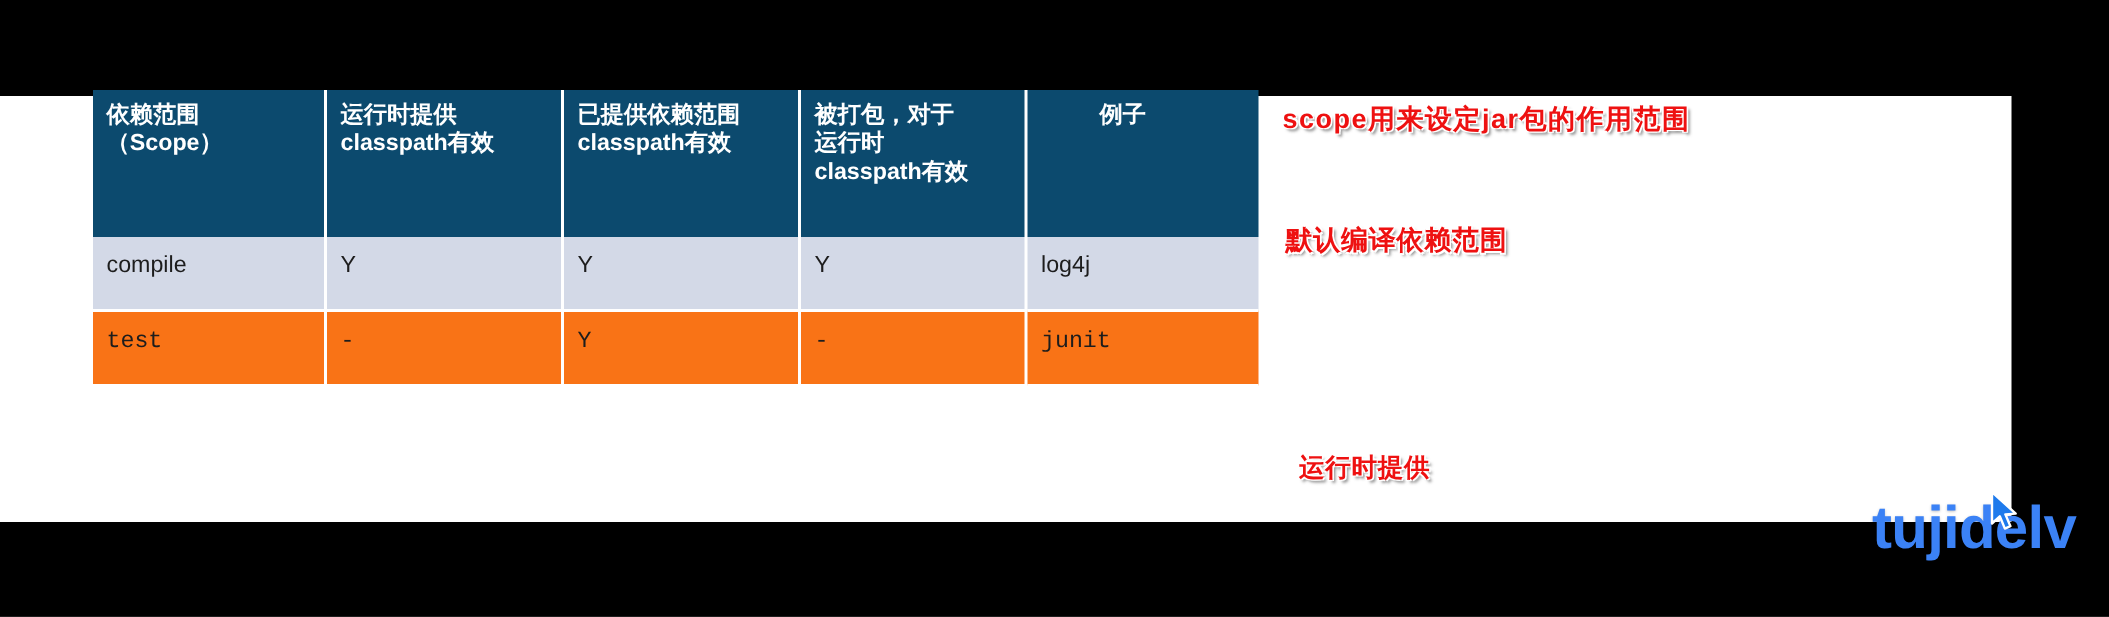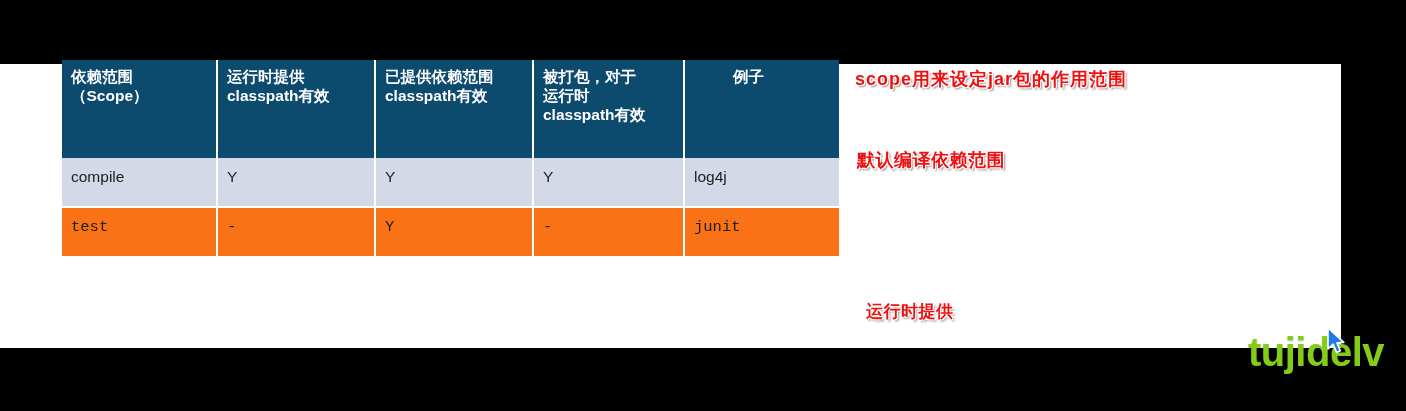--- a/index.html
+++ b/index.html
@@ -101,21 +101,21 @@
   #ann-3 { left: 858px; top: 249px; font-size: 18px; }
   #ann-4 { left: 866px; top: 300px; font-size: 17px; }
 
   
   #watermark {
     position: absolute;
     left: 1248px;
     top: 330px;
     font-size: 40px;
     font-weight: bold;
-    color: #84cc16;
+    color: #3b82f6;
     letter-spacing: -0.5px;
     text-shadow: 0 1px 2px rgba(0,0,0,0.25);
   }
 
   
   #cursor {
     position: absolute;
     left: 1326px;
     top: 327px;
     width: 22px;

